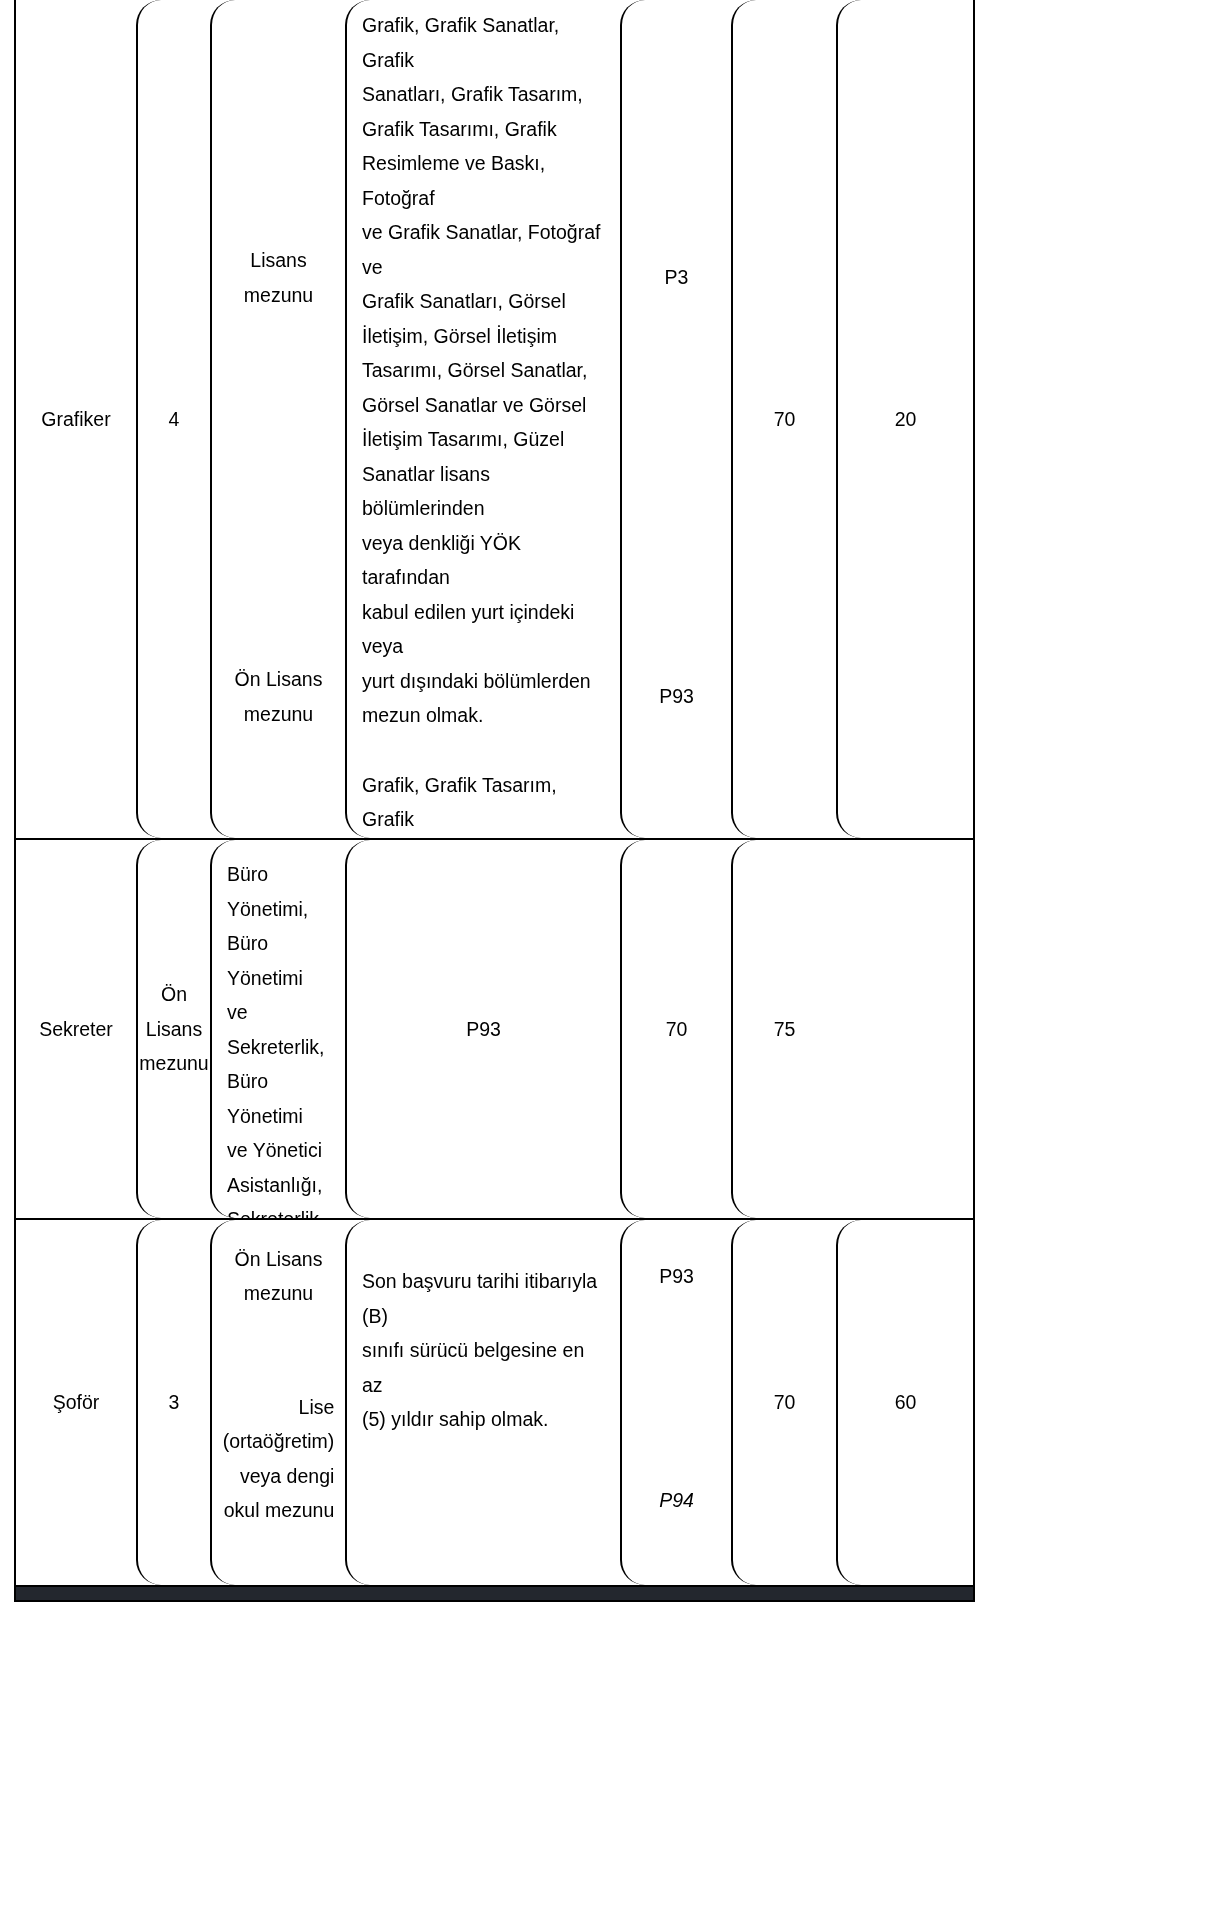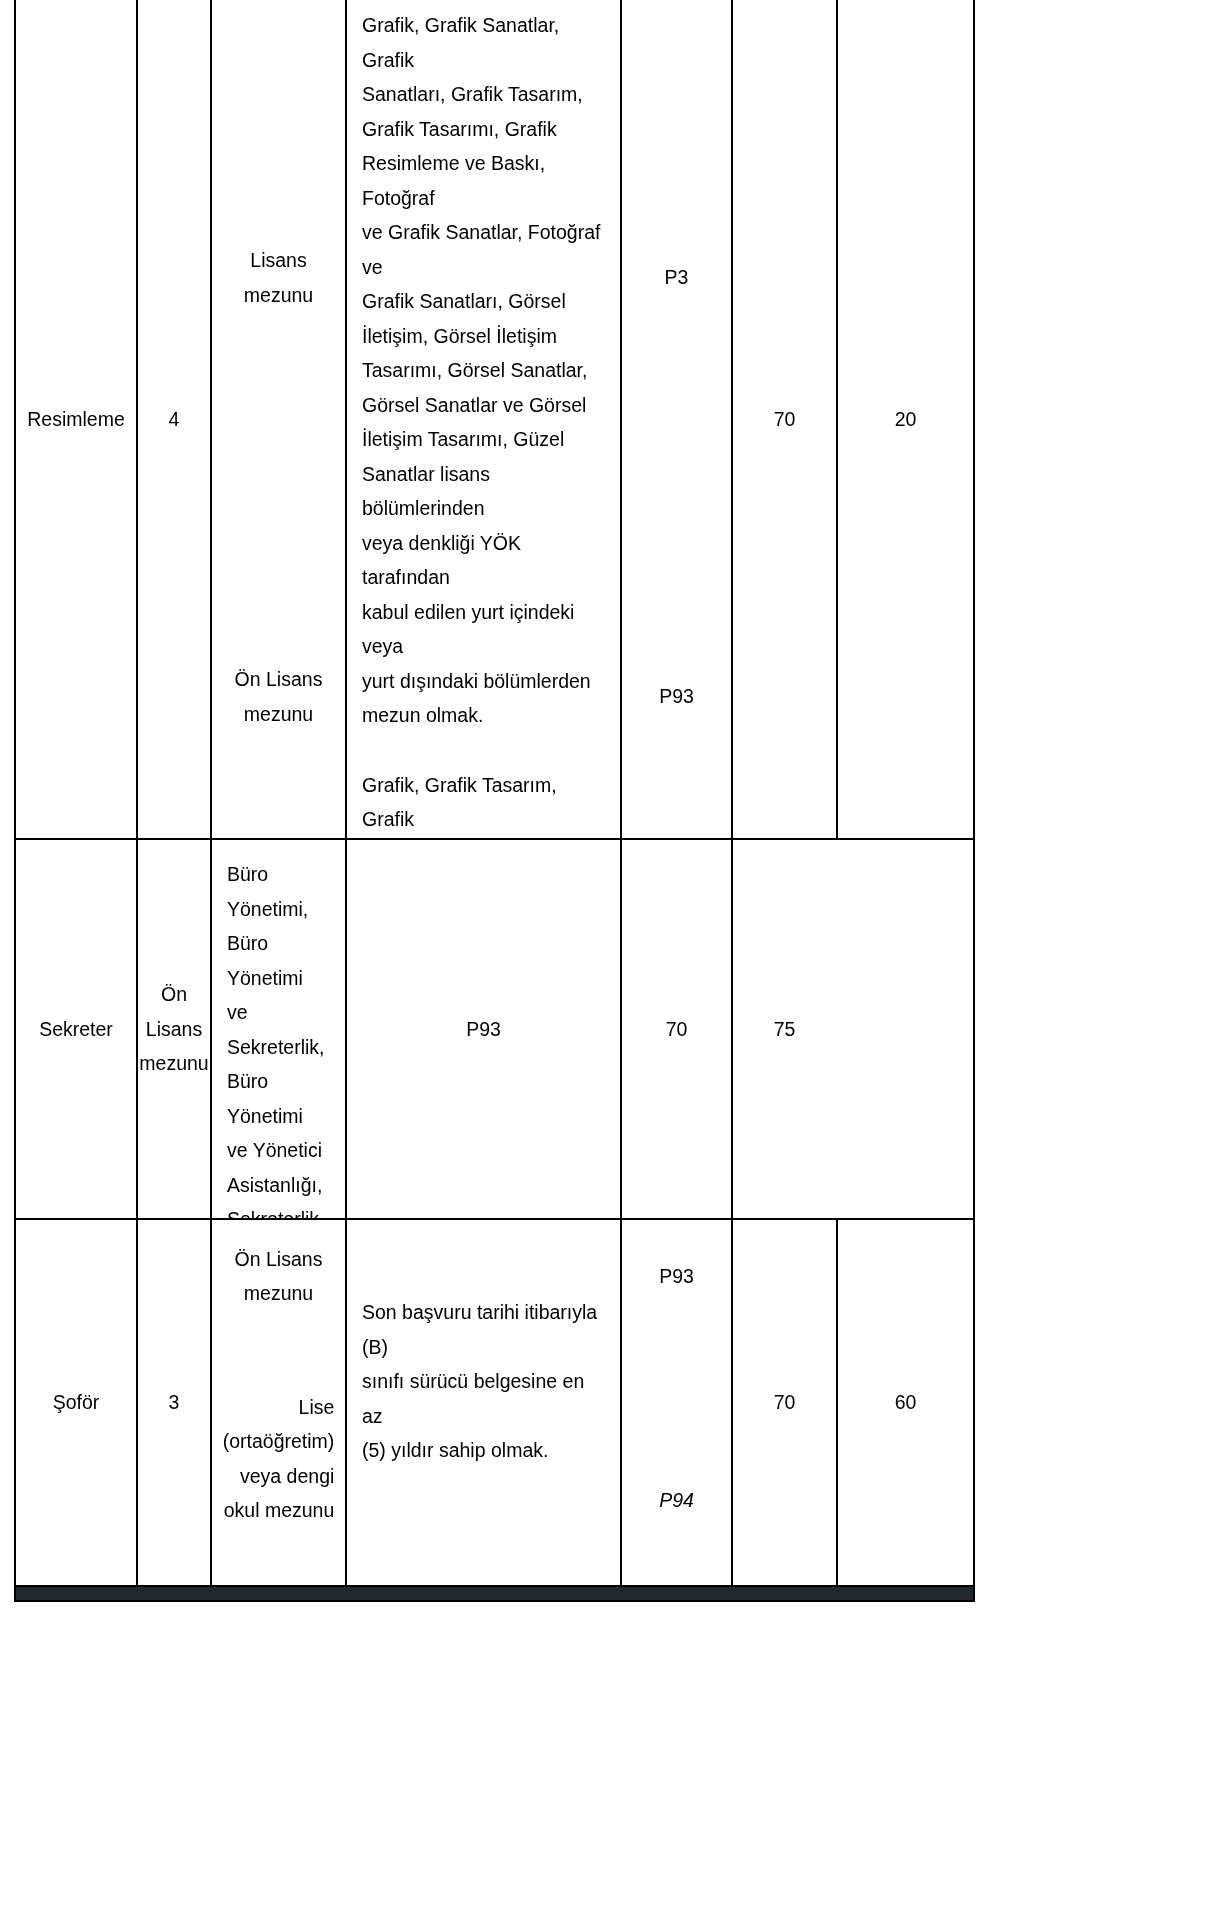--- a/index.html
+++ b/index.html
@@ -16,55 +16,55 @@
   }
   .row {
     display:grid;
     grid-template-columns:120px 74px 135px 275px 111px 105px 1fr;
     overflow:hidden;
   }
   .row + .row { border-top:2px solid #000; }
   .row-grafiker { height:838px; }
   .row-sekreter { height:380px; }
   .row-sofor   { height:367px; }
-  .cell { overflow:hidden; }
+  .cell { overflow:hidden;border-radius:25px; }
   .cell + .cell { border-left:2px solid #000; }
   .c-center {
     display:flex; align-items:center; justify-content:center;
     text-align:center; white-space:pre-line;
   }
   .c-stack { display:flex; flex-direction:column; }
   .sub {
     display:flex; align-items:center; justify-content:center;
     text-align:center; white-space:pre-line;
   }
   .c-req { padding:8px 12px 6px 15px; }
   .c-req p { white-space:pre-line; }
   .gap-top { margin-top:35px; }
   
   .subA-g { height:555px; }
   .subB-g { flex:1; }
   
   .subA-s { height:112px; }
   .subB-s { flex:1;text-align:right; }
   .shift-down { transform:translateY(42px);font-style:italic; }
-  .req-sofor { display:flex; flex-direction:column; padding-top:75px; }
+  .req-sofor { display:flex; flex-direction:column; padding-top:44px; }
   .c-req-sekreter { padding:17px 12px 2px 15px; }
   .next-row-sliver {
     height:15px; background:#23272e; border-top:2px solid #000;
   }
 </style>
 </head>
 <body>
 
 <div class="doc-table">
 
   <div class="row row-grafiker">
     <div class="cell c-center">
-      <span>Resimleme</span>
+      <span>Grafiker</span>
     </div>
     <div class="cell c-center">
       <span>4</span>
     </div>
     <div class="cell c-stack">
       <div class="sub subA-g">Lisans
 mezunu</div>
       <div class="sub subB-g">Ön Lisans
 mezunu</div>
     </div>

